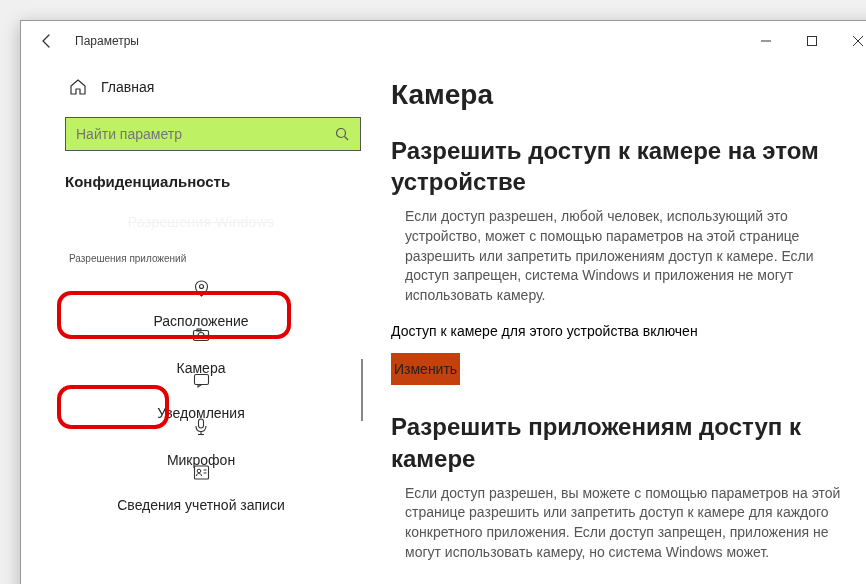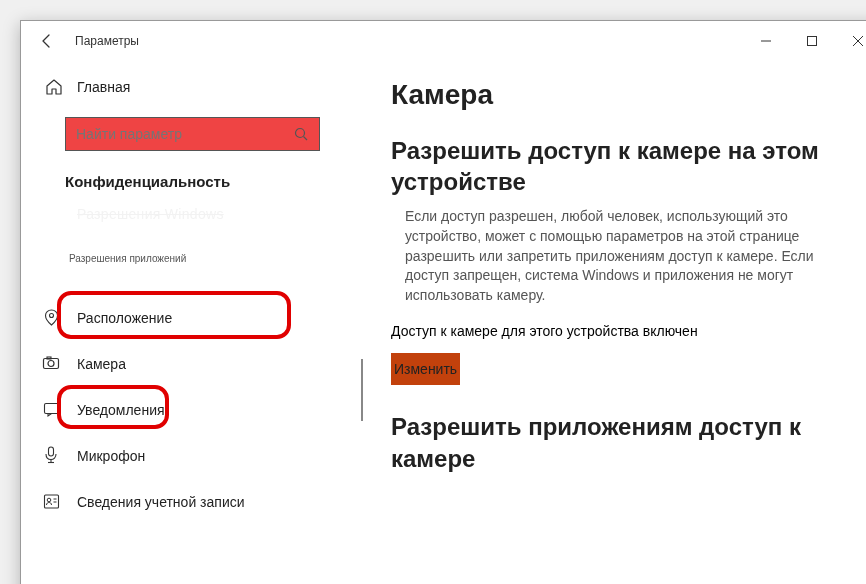--- a/index.html
+++ b/index.html
@@ -55,37 +55,37 @@
   width: 340px;
   padding: 6px 0 0 0;
   overflow: hidden;
   flex-shrink: 0;
 }
 
 .home-row {
   display: flex;
   align-items: center;
   height: 40px;
-  padding-left: 24px;
+  padding-left: 48px;
   font-size: 14px;
   color: #222;
   gap: 14px;
 }
 
 .search-wrap {
   padding: 10px 18px 8px 44px;
 }
 .search {
-  width: 255px;
+  width: 296px;
   height: 34px;
   border: 1px solid #555;
   display: flex;
   align-items: center;
   padding: 0 10px;
-  background: #ef4444;
+  background: #bef264;
 }
 .search input {
   border: none;
   outline: none;
   flex: 1;
   font-size: 14px;
   color: #333;
   background: transparent;
 }
 .search .search-icon { color: #555; }
@@ -97,26 +97,27 @@
   padding: 14px 0 4px 44px;
 }
 
 .nav-list {
   margin-top: 4px;
 }
 
 .nav-item {
   height: 46px;
   display: flex;
-  align-items: flex-end;
+  align-items: center;
   padding-left: 20px;
   gap: 16px;
   font-size: 14px;
   color: #222;
   position: relative;
+  flex-direction: column;
 }
 .nav-item .icon-slot {
   width: 20px;
   display: flex;
   justify-content: center;
   color: #333;
 }
 .nav-section-header {
   height: 44px;
   display: flex;
@@ -337,18 +338,19 @@
       <h1 class="page-title">Камера</h1>
 
       <h2 class="section-title">Разрешить доступ к камере на этом устройстве</h2>
       <p class="section-text">Если доступ разрешен, любой человек, использующий это устройство, может с помощью параметров на этой странице разрешить или запретить приложениям доступ к камере. Если доступ запрещен, система Windows и приложения не могут использовать камеру.</p>
 
       <div class="status-line">Доступ к камере для этого устройства включен</div>
 
       <button class="change-btn">Изменить</button>
 
       <h2 class="section-title">Разрешить приложениям доступ к камере</h2>
+      <p class="section-text">Если доступ разрешен, вы можете с помощью параметров на этой странице разрешить или запретить доступ к камере для каждого конкретного приложения. Если доступ запрещен, приложения не могут использовать камеру, но система Windows может.</p>
 
     </div>
 
   </div>
 
 </div>
 
 </body></html>

